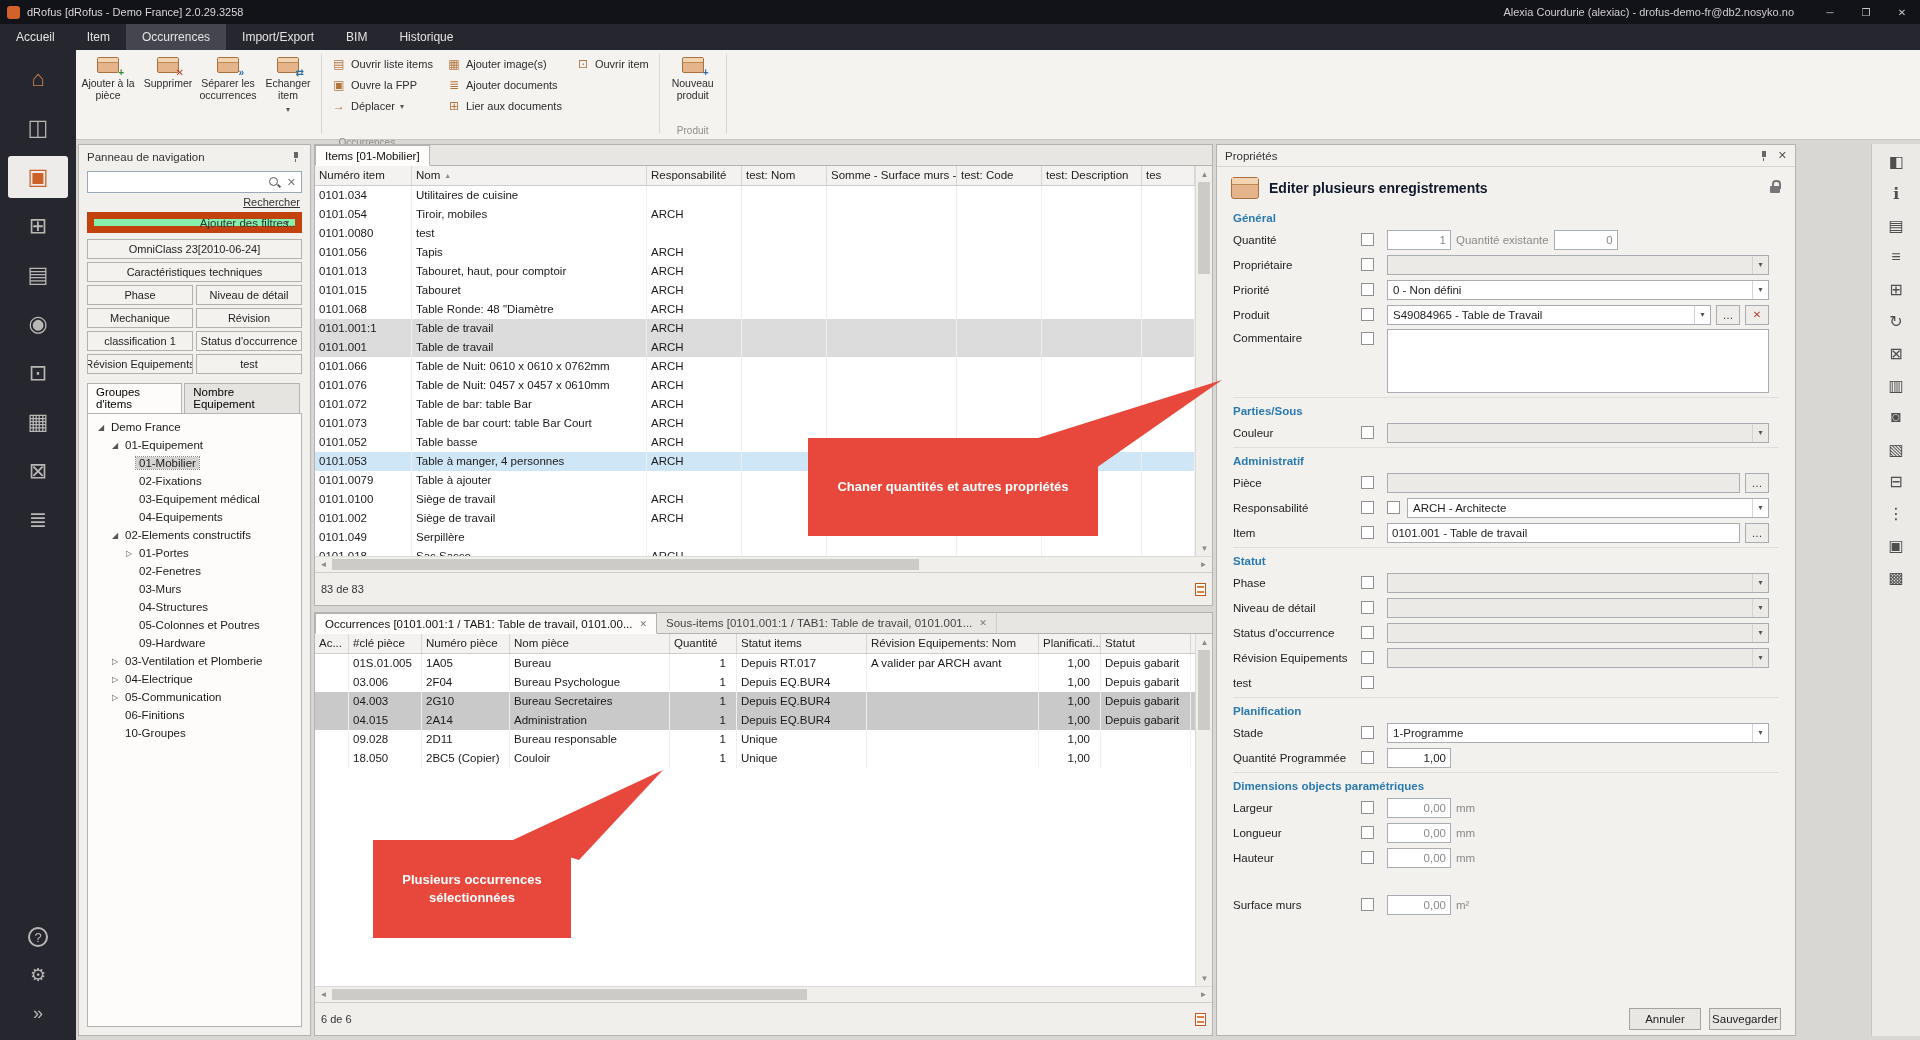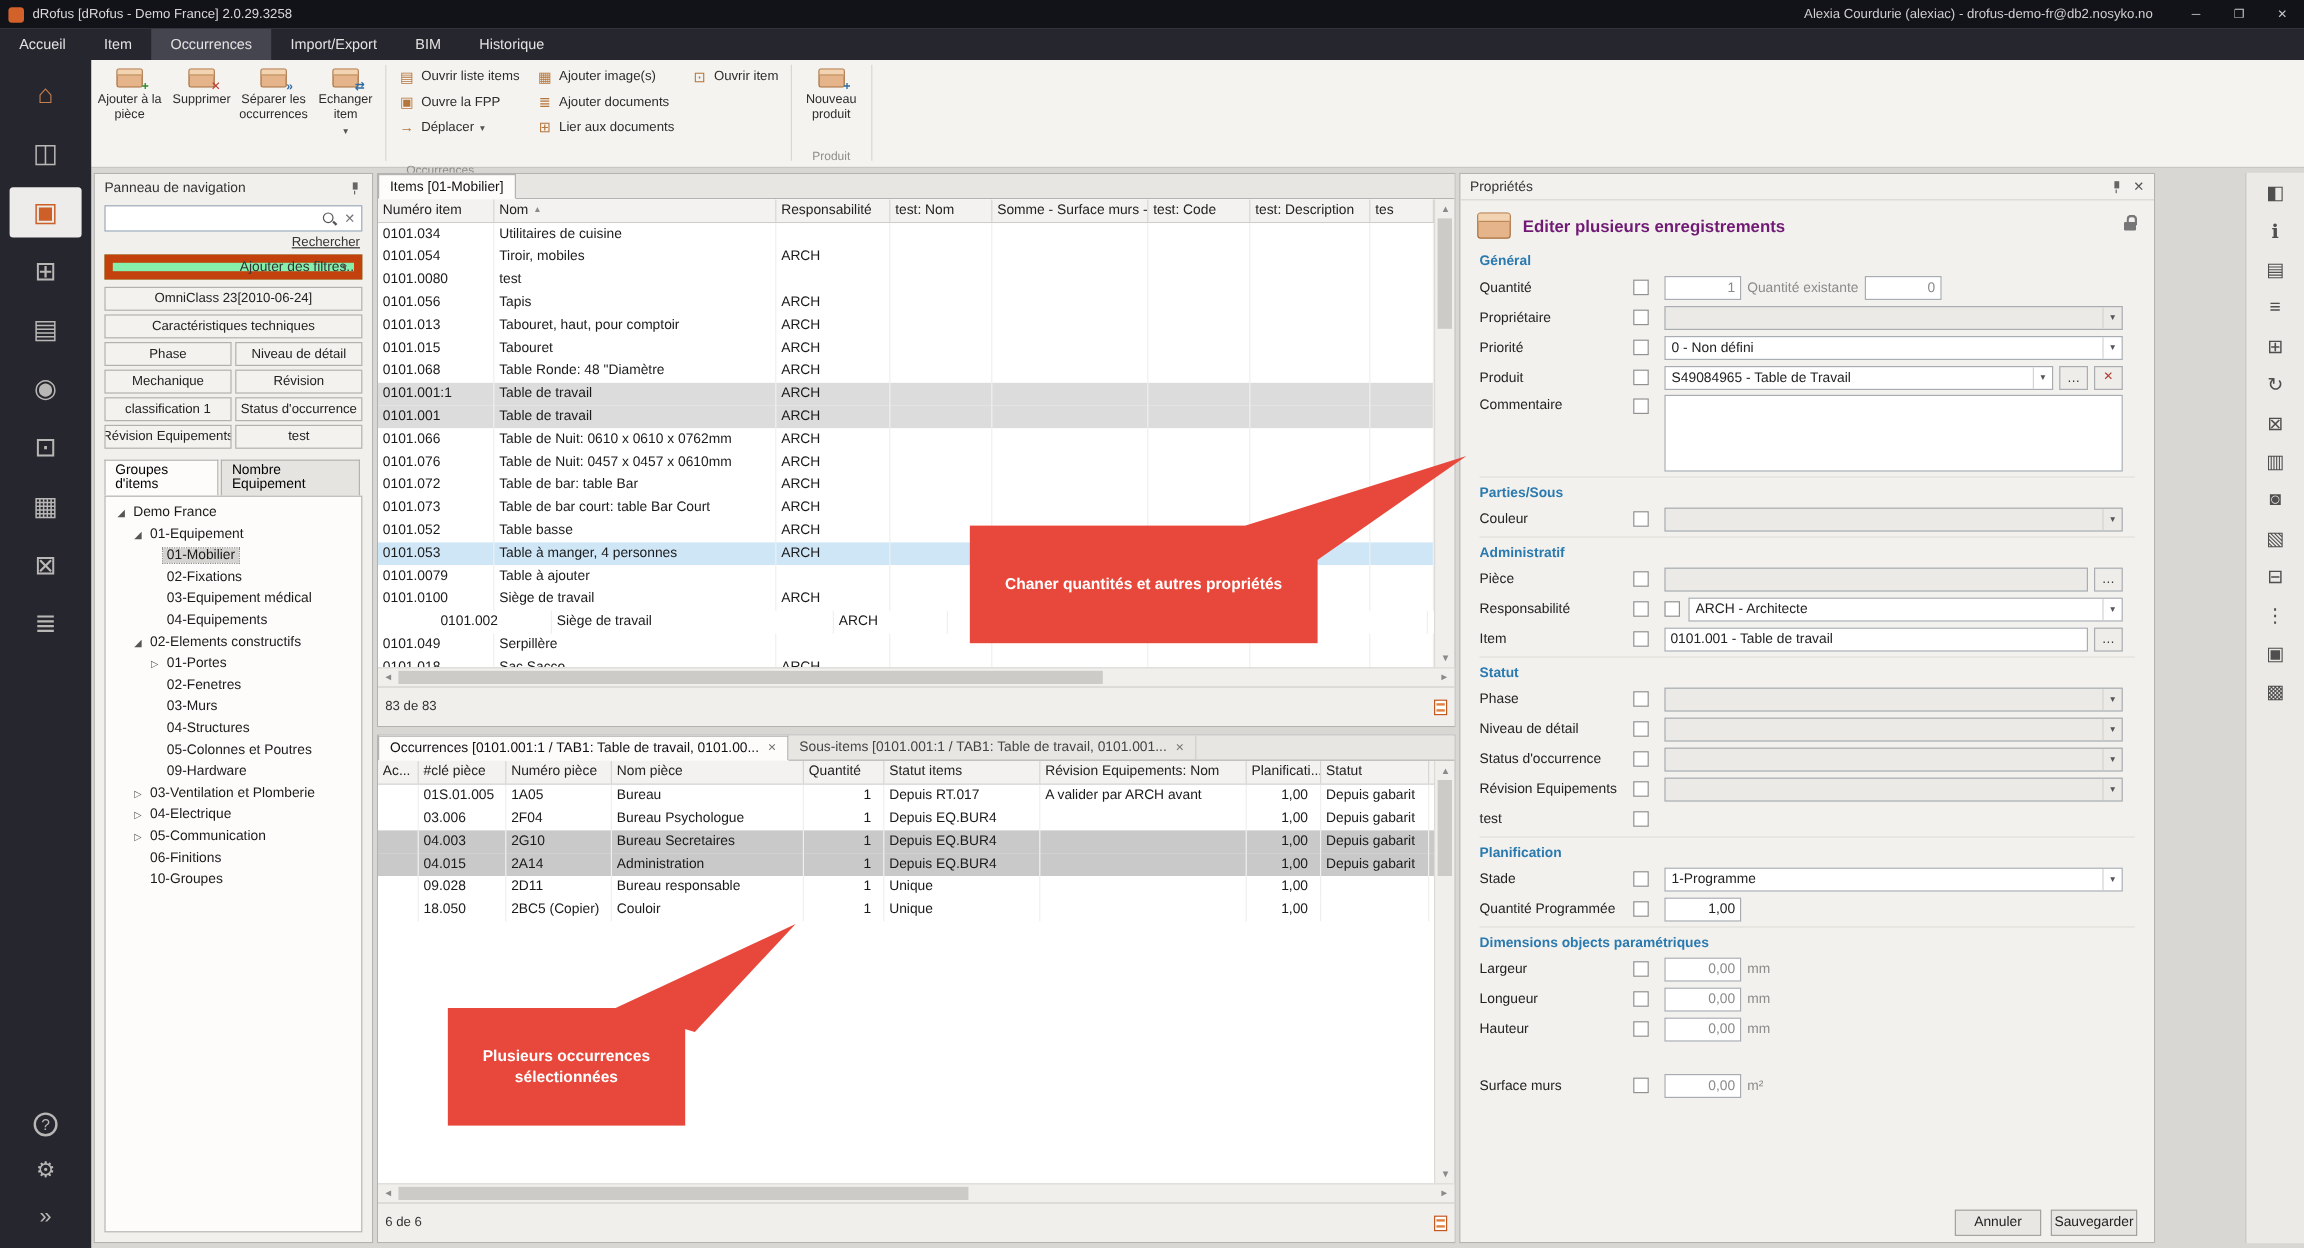--- a/index.html
+++ b/index.html
@@ -104,21 +104,21 @@
   .report-ic::after{content:"";position:absolute;left:1px;top:7px;right:1px;height:2px;background:#e08040}
 
   
   .props{left:1216px;top:144px;width:580px;height:892px;display:flex;flex-direction:column;background:#f2f1ee}
   .props-header{height:22px;display:flex;align-items:center;gap:8px;padding:0 8px;font-size:11.5px;color:#333;border-bottom:1px solid #d8d6d3;flex:none}
   .props-header .pin{margin-left:auto}
   .closex{color:#555;font-size:11px}
   .props-titlerow{display:flex;align-items:center;gap:10px;padding:10px 14px 6px;flex:none}
   .props-cube{width:28px;height:22px;background:#e5b48a;border:1px solid #a8703d;border-radius:3px;position:relative;flex:none}
   .props-cube::before{content:"";position:absolute;left:0;right:0;top:0;height:6px;background:#f2d3b2;border-bottom:1px solid #bd8a55}
-  .props-title{font-size:14px;font-weight:700;color:#701a75}
+  .props-title{font-size:14px;font-weight:700;color:#0f172a}
   .lockwrap{margin-left:auto}
   .props-body{flex:1;padding:0 16px;overflow:hidden}
   .psec.bordered{border-top:1px solid #e0deda;margin-top:2px}
   .psec-title{color:#2a7ab0;font-weight:700;padding:7px 0 5px;font-size:11.5px}
   .prow{display:flex;align-items:center;margin-bottom:4px;min-height:21px;font-size:11.5px;color:#222}
   .prow.top{align-items:flex-start}
   .prow.top .plabel,.prow.top .cbwrap{padding-top:3px}
   .prow.gap{margin-top:26px}
   .plabel{width:128px;flex:none}
   .cbwrap{width:26px;flex:none}
@@ -632,21 +632,21 @@
             <div class="trow" style="grid-template-columns: 97px 235px 95px 85px 130px 85px 100px 1fr;">
               <div class="cell">0101.0100</div>
               <div class="cell">Siège de travail</div>
               <div class="cell">ARCH</div>
               <div class="cell"></div>
               <div class="cell"></div>
               <div class="cell"></div>
               <div class="cell"></div>
               <div class="cell"></div>
             </div>
-            <div class="trow" style="grid-template-columns: 97px 235px 95px 85px 130px 85px 100px 1fr; margin-left: 48px;">
+            <div class="trow" style="grid-template-columns: 97px 235px 95px 85px 130px 85px 100px 1fr;">
               <div class="cell">0101.002</div>
               <div class="cell">Siège de travail</div>
               <div class="cell">ARCH</div>
               <div class="cell"></div>
               <div class="cell"></div>
               <div class="cell"></div>
               <div class="cell"></div>
               <div class="cell"></div>
             </div>
             <div class="trow" style="grid-template-columns: 97px 235px 95px 85px 130px 85px 100px 1fr;">

